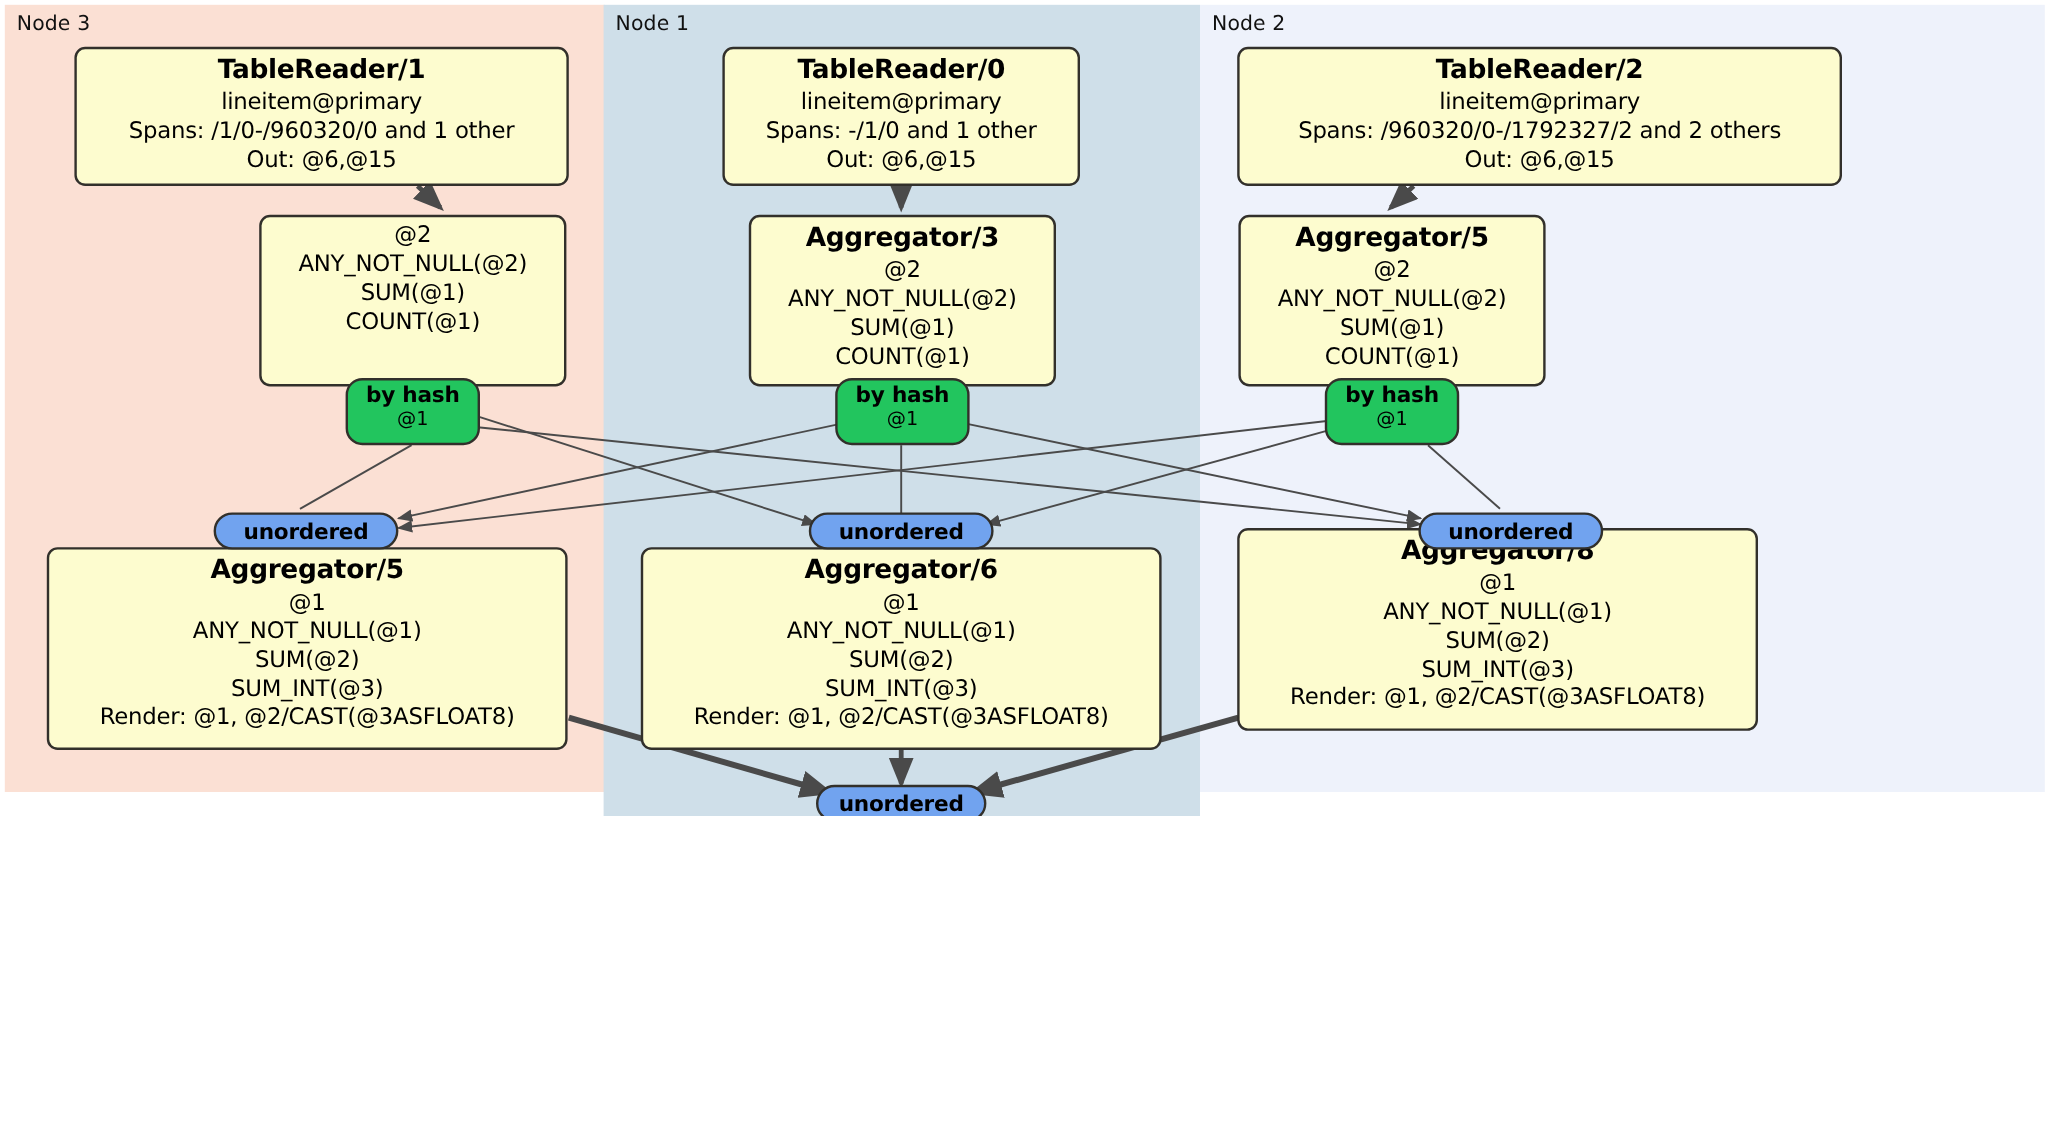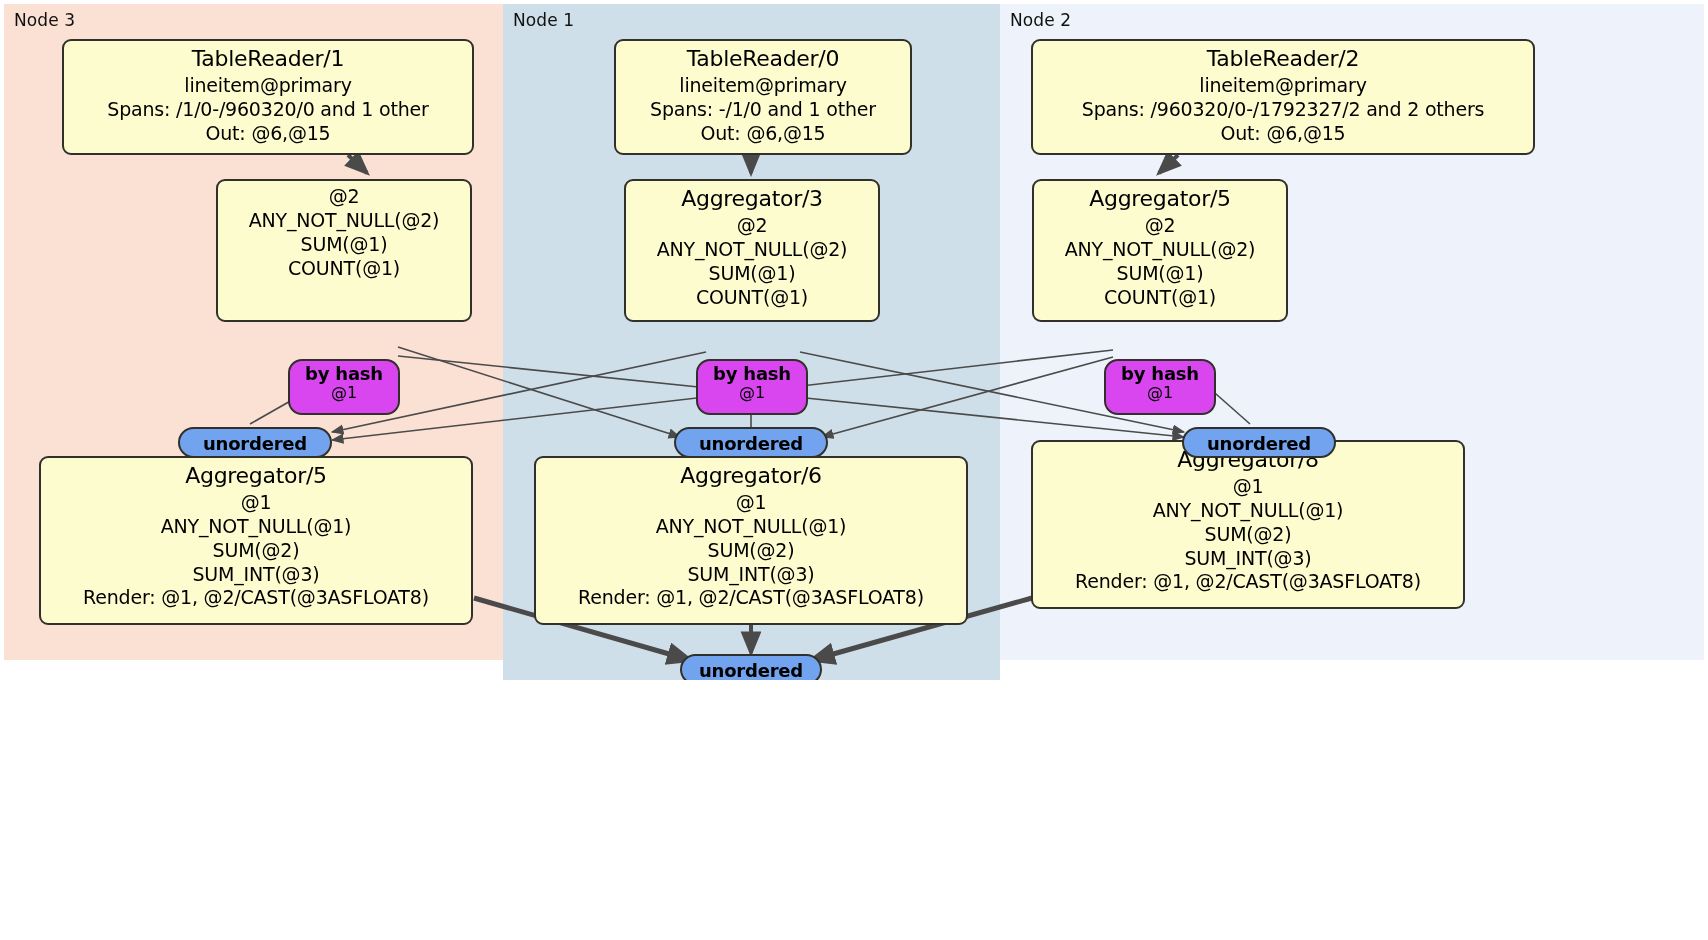--- a/index.html
+++ b/index.html
@@ -50,21 +50,21 @@
     box-sizing: border-box;
     background: #fdfccf;
     border: 2px solid #32302b;
     border-radius: 9px;
     text-align: center;
     color: #000000;
     padding: 4px 10px 5px 10px;
     line-height: 1.26;
   }
   .proc .title {
-    font-weight: normal;
+    font-weight: bold;
     font-size: 22px;
     letter-spacing: -0.3px;
     display: block;
     margin-bottom: 1px;
   }
   .proc .ln {
     display: block;
     font-size: 19px;
     letter-spacing: -0.2px;
     white-space: nowrap;
@@ -93,21 +93,21 @@
   .pill .pl-title {
     display: block;
     font-weight: bold;
     font-size: 18px;
     letter-spacing: -0.2px;
   }
   .pill .pl-sub {
     display: block;
     font-size: 16px;
   }
-  .pill.hash { background: #d946ef; border-radius: 14px; margin-top: 44px; }
+  .pill.hash { background: #22c55e; border-radius: 14px; }
   .pill.unordered { background: #71a3ef; border-radius: 18px; }
   .pill.unordered .pl-title { font-size: 18px; }
 </style>
 </head>
 <body>
 
 <div id="canvas">
 
   <div class="node-region" id="region-node3">
     <span class="node-label">Node 3</span>
@@ -158,21 +158,21 @@
     </g>
   </svg>
 
   <div class="proc" style="left:62px; top:39px; width:412px; height:116px;">
     <span class="title">TableReader/1</span>
     <span class="ln">lineitem@primary</span>
     <span class="ln">Spans: /1/0-/960320/0 and 1 other</span>
     <span class="ln">Out: @6,@15</span>
   </div>
 
-  <div class="proc" style="left:602px; top:39px; width:298px; height:116px;margin-left:12px;">
+  <div class="proc" style="left:602px; top:39px; width:298px; height:116px;">
     <span class="title">TableReader/0</span>
     <span class="ln">lineitem@primary</span>
     <span class="ln">Spans: -/1/0 and 1 other</span>
     <span class="ln">Out: @6,@15</span>
   </div>
 
   <div class="proc" style="left:1031px; top:39px; width:504px; height:116px;">
     <span class="title">TableReader/2</span>
     <span class="ln">lineitem@primary</span>
     <span class="ln">Spans: /960320/0-/1792327/2 and 2 others</span>

